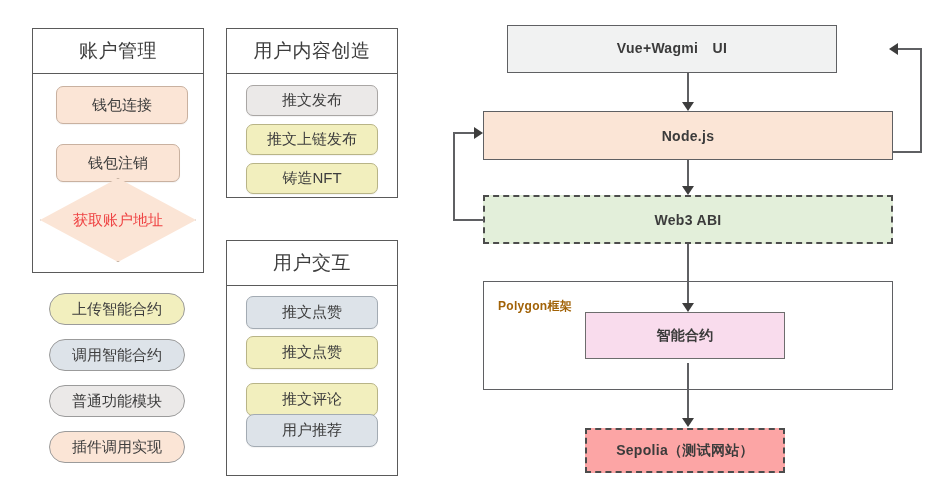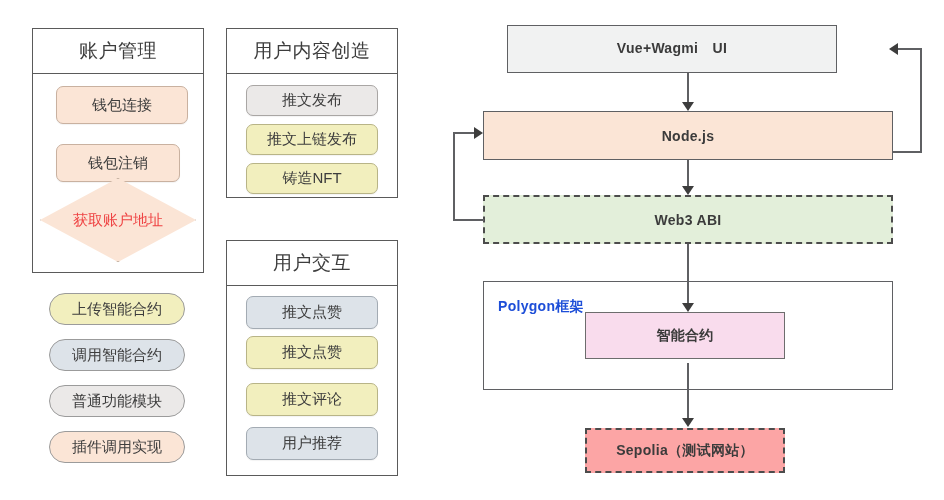--- a/index.html
+++ b/index.html
@@ -62,21 +62,21 @@
   }
   .flow-ui{background:#f1f2f2;}
   .flow-node{background:#fbe5d6;}
   .flow-abi{background:#e3efda;border:2.2px dashed #4c4c4c;}
   .flow-contract{background:#f9dced;border:1.6px solid #6d6d6d;}
   .flow-sepolia{background:#fca5a5;border:2.2px dashed #4c4c4c;}
   .flow-container{
     background:#ffffff;border:1.6px solid #5f6063;
   }
   .container-label{
-    position:absolute;font-size:14px;font-weight:bold;color:#1d4ed8;
+    position:absolute;font-size:12px;font-weight:bold;color:#a16207;
     letter-spacing:.3px;
   }
 
   
   .ln-v{background:#5f6063;width:2px;}
   .ln-h{background:#5f6063;height:2px;}
   .arrow-down{
     width:0;height:0;border-left:6px solid transparent;
     border-right:6px solid transparent;border-top:9px solid #3d3d3d;
   }
@@ -113,21 +113,21 @@
 <div class="abs item fill-gray" style="left:246px;top:85px;width:132px;height:31px;">推文发布</div>
 <div class="abs item fill-yellow" style="left:246px;top:124px;width:132px;height:31px;">推文上链发布</div>
 <div class="abs item fill-yellow" style="left:246px;top:163px;width:132px;height:31px;">铸造NFT</div>
 
 <div class="abs panel" style="left:226px;top:240px;width:172px;height:236px;">
   <div class="panel-title" style="height:44px;text-align:right;">用户交互</div>
 </div>
 <div class="abs item fill-bluegray" style="left:246px;top:296px;width:132px;height:33px;">推文点赞</div>
 <div class="abs item fill-yellow" style="left:246px;top:336px;width:132px;height:33px;">推文点赞</div>
 <div class="abs item fill-yellow" style="left:246px;top:383px;width:132px;height:33px;">推文评论</div>
-<div class="abs item fill-bluegray" style="left:246px;top:427px;width:132px;height:33px;">用户推荐</div>
+<div class="abs item fill-bluegray" style="left:246px;top:414px;width:132px;height:33px;border-radius:8px;">用户推荐</div>
 
 <div class="abs flowbox flow-ui" style="left:483px;top:25px;width:330px;height:48px;margin-left:24px;">Vue+Wagmi　UI</div>
 
 <div class="abs flowbox flow-node" style="left:483px;top:111px;width:410px;height:49px;">Node.js</div>
 
 <div class="abs flowbox flow-abi" style="left:483px;top:195px;width:410px;height:49px;">Web3 ABI</div>
 
 <div class="abs flow-container" style="left:483px;top:281px;width:410px;height:109px;"></div>
 <div class="container-label" style="left:498px;top:298px;">Polygon框架</div>
 

